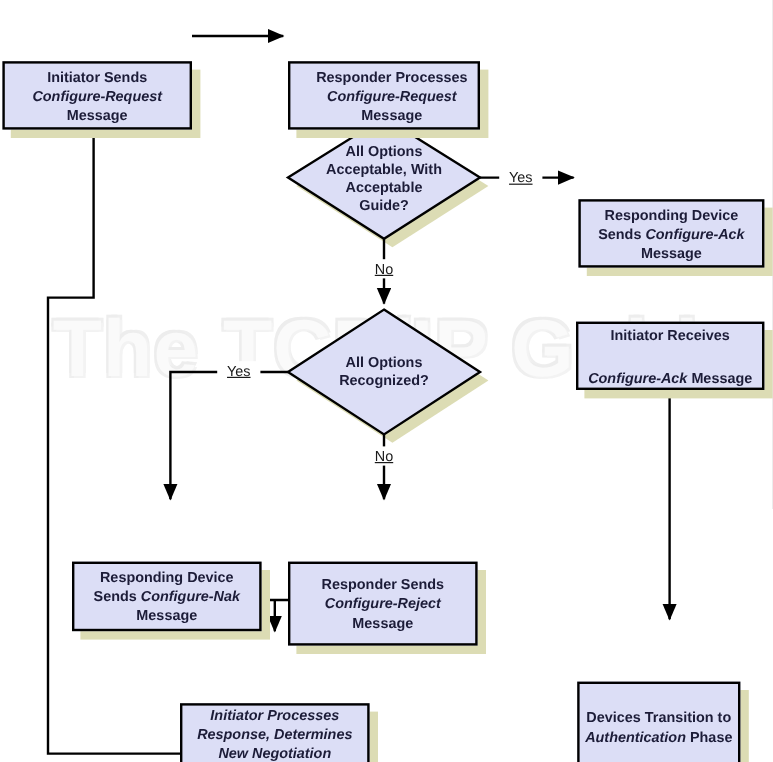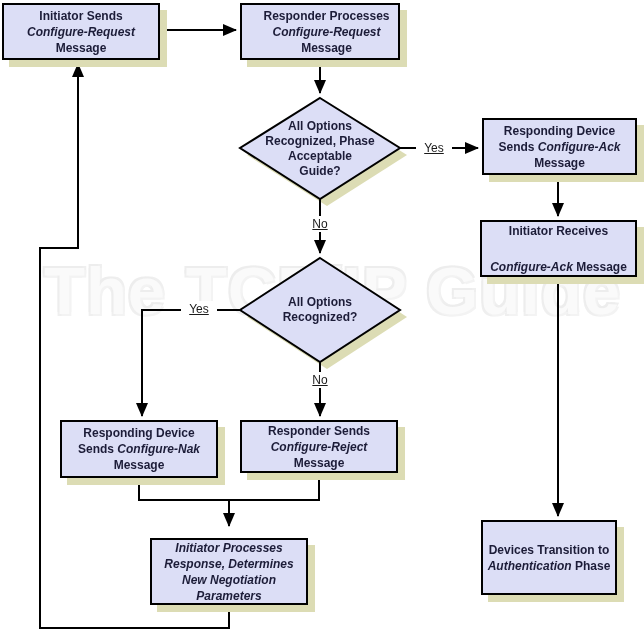--- a/index.html
+++ b/index.html
@@ -28,20 +28,21 @@
   .node{
     position:absolute;
     background:var(--node-fill);
     border:2px solid var(--node-border);
     box-shadow:7px 7px 0 var(--shadow);
     color:var(--text);
     font-size:12px;font-weight:bold;line-height:16px;
     display:flex;flex-direction:column;align-items:center;justify-content:center;
     text-align:right;
     box-sizing:border-box;
+    margin-top:48px;
   }
   .dtext{
     position:absolute;
     color:var(--text);
     font-size:12px;font-weight:bold;line-height:15px;
     display:flex;flex-direction:column;align-items:center;justify-content:center;
     text-align:center;
   }
   .edge-label{
     position:absolute;
@@ -52,21 +53,21 @@
     padding:1px 3px;
     text-decoration:underline;
   }
   .i{font-style:italic;}
   
   #n-initiator-sends   {left:2px;  top:3px;   width:158px;height:57px;}
   #n-responder-processes{left:240px;top:3px;  width:160px;height:57px;padding-left:13px;}
   #n-ack               {left:482px;top:118px; width:155px;height:57px;}
   #n-receives          {left:480px;top:220px; width:157px;height:57px;gap:20px;}
   #n-nak               {left:60px; top:420px; width:158px;height:58px;}
-  #n-reject            {left:240px;top:420px; width:158px;height:53px;}
+  #n-reject            {left:240px;top:420px; width:158px;height:70px;}
   #n-processes         {left:150px;top:538px; width:158px;height:67px;font-style:italic;}
   #n-devices           {left:481px;top:520px; width:136px;height:75px;}
   #d1-text             {left:242px;top:100px; width:156px;height:98px;}
   #d2-text             {left:242px;top:260px; width:156px;height:100px;}
   #lbl-d1-yes          {left:416px;top:140px; width:30px;}
   #lbl-d1-no           {left:305px;top:216px; width:24px;}
   #lbl-d2-yes          {left:181px;top:301px; width:30px;}
   #lbl-d2-no           {left:305px;top:372px; width:24px;}
 </style>
 </head>
@@ -111,21 +112,21 @@
     </div>
 
   <div class="node" id="n-responder-processes">
       <div><span>Responder Processes</span></div>
       <div><span class="i">Configure-Request</span></div>
       <div><span>Message</span></div>
     </div>
 
   <div class="dtext" id="d1-text">
       <div><span>All Options</span></div>
-      <div><span>Recognized, Phase</span></div>
+      <div><span>Acceptable, With</span></div>
       <div><span>Acceptable</span></div>
       <div><span>Guide?</span></div>
     </div>
 
   <div class="node" id="n-ack">
       <div><span>Responding Device</span></div>
       <div><span>Sends </span><span class="i">Configure-Ack</span></div>
       <div><span>Message</span></div>
     </div>
 

